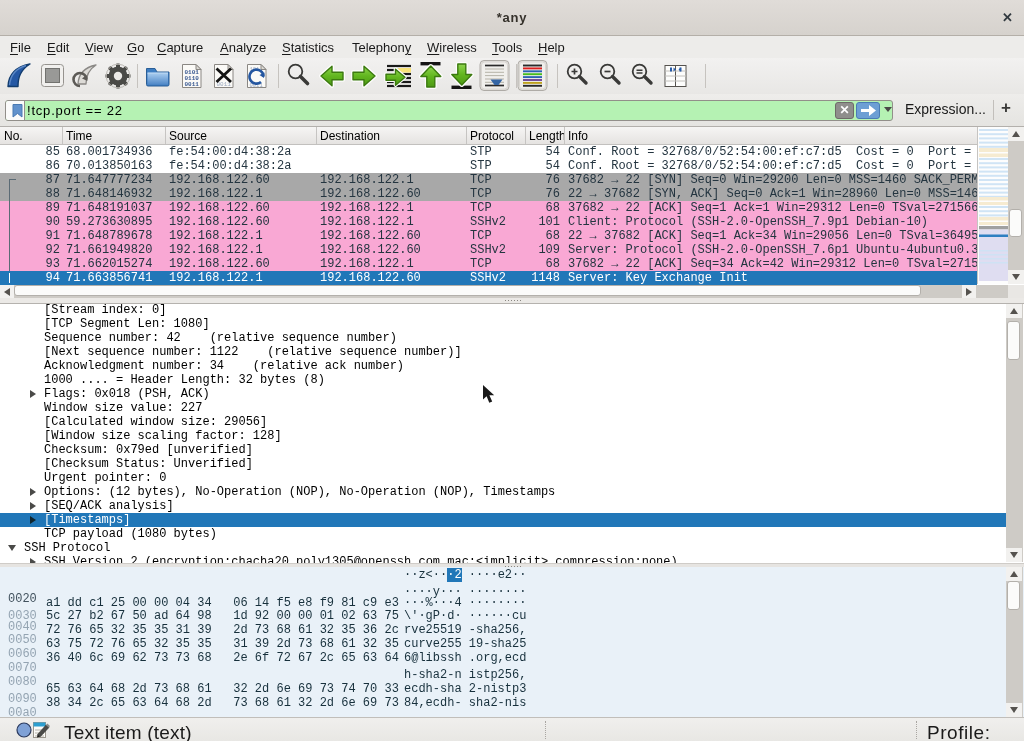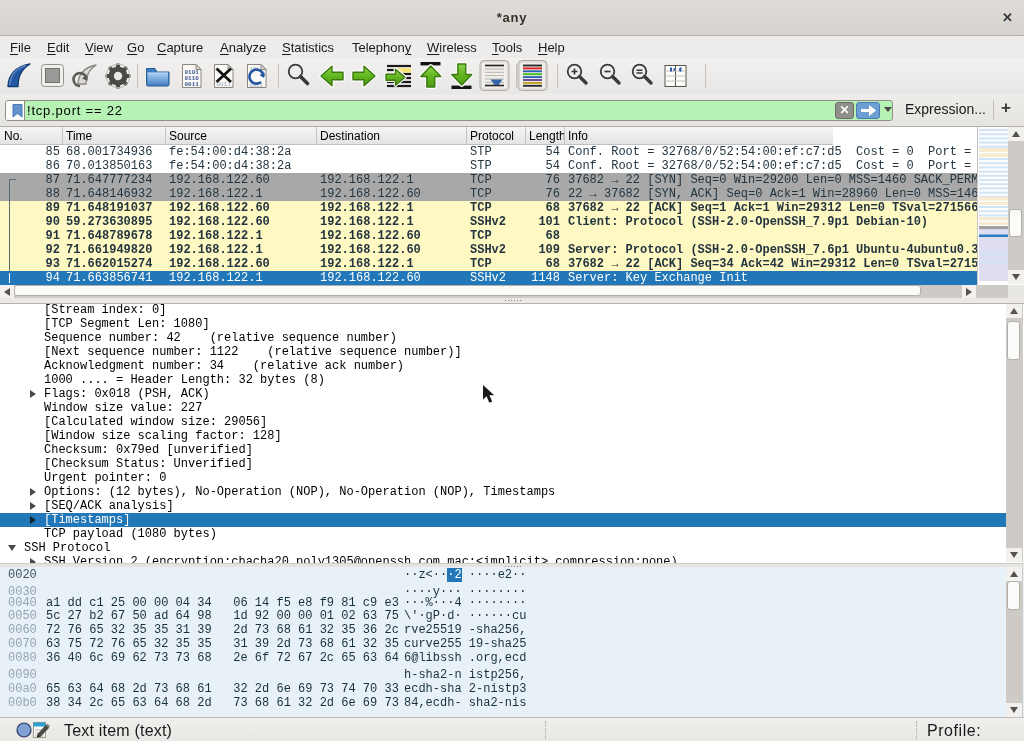--- a/index.html
+++ b/index.html
@@ -37,37 +37,37 @@
 #fbtn-go { position:absolute; left:850px; top:1px; width:24px; height:17px;
   background:#6d9fd4; border:1px solid #4a7cb4; border-radius:3px; }
 #fbtn-dd { position:absolute; left:878px; top:6px; width:0; height:0;
   border-left:4px solid transparent; border-right:4px solid transparent;
   border-top:5px solid #4a4a48; }
 #expr { position:absolute; left:905px; top:7px; font-size:14px; color:#1a1a1a; }
 #fsep { position:absolute; left:993px; top:6px; width:1px; height:20px; background:#c2bfbb;}
 #fplus { position:absolute; left:1001px; top:4px; font-size:17px; color:#3a3a38; font-weight:bold;}
 
 #plist { left:0; top:127px; width:1024px; height:171px; background:#fff; }
-#plheader { position:absolute; left:0; top:0; width:833px; height:18px;
+#plheader { position:absolute; left:0; top:0; width:977px; height:18px;
   background:linear-gradient(#f6f5f4,#e5e3e1); border-bottom:1px solid #c2c0be;
   font-size:12px; color:#000; overflow:hidden;}
 #plheader span { position:absolute; top:2px; }
 #plheader i { position:absolute; top:0; width:1px; height:18px; background:#c6c4c2; }
 .prow { position:absolute; left:0; width:977px; height:14px; font-size:12px;
   font-family:"Liberation Mono", monospace; white-space:pre; overflow:hidden; color:#243540;}
 .prow span { position:absolute; top:0; }
 .c-num { left:0; width:60px; text-align:right; }
 .c-time { left:66px; }
 .c-src { left:169px;text-align:right; }
 .c-dst { left:320px; }
 .c-proto { left:470px; }
 .c-len { left:500px; width:60px; text-align:right; }
 .c-info { left:568px; width:409px; overflow:hidden; }
 .r-gray { background:#a8a8a8; }
-.r-lav { background:#fef9c3;font-weight:bold; }
+.r-lav { background:#f9a8d4; }
 .r-sel { background:#2177b8; color:#fff; }
 
 #minimap { position:absolute; left:977px; top:0; width:31px; height:157px;
   background:#fff; border-left:1px solid #c6c4c1; }
 
 .sbv { position:absolute; background:#cecbc6; }
 .sbthumb { position:absolute; background:#fbfbfa; border:1px solid #b3b0ab; border-radius:3px; }
 .sbcap { position:absolute; background:#f2f1ef; }
 .arr { position:absolute; width:0; height:0; }
 
@@ -85,30 +85,30 @@
 .dsel { background:#2177b8; color:#fff; }
 .tri { position:absolute; width:0; height:0; }
 .tri-r { border-top:4px solid transparent; border-bottom:4px solid transparent; border-left:6px solid #4a4a48; }
 .tri-d { border-left:4px solid transparent; border-right:4px solid transparent; border-top:6px solid #4a4a48; }
 #dvsb { left:1006px; top:304px; width:17px; height:258px; }
 
 #hexpane { left:0; top:566px; width:1024px; height:151px; background:#e9f1f8;
   border-top:1px solid #bac0c5; overflow:hidden; }
 .hrow { position:absolute; left:0; width:1006px; height:14px;
   font:12px "Liberation Mono", monospace; color:#17303c; white-space:pre; }
-.hoff { position:absolute; left:8px; color:#94a4b2; }
+.hoff { position:absolute; left:8px; color:#94a4b2;margin-top:24px; }
 .hoffd { color:#42525e; }
 .hbytes { position:absolute; left:46px; }
 .hascii { position:absolute; left:404px; }
 .hsel { background:#2177b8; color:#fff; }
 #hvsb { left:1006px; top:567px; width:17px; height:150px; }
 
 #statusbar { left:0; top:717px; width:1024px; height:24px;
   background:linear-gradient(#f0efed,#e8e7e4); border-top:1px solid #c1beba;
-  font-size:16px; letter-spacing:0.2px; color:#1a1a1a; }
+  font-size:19px; letter-spacing:0.2px; color:#1a1a1a; }
 </style>
 </head>
 <body>
 <div class="abs" id="titlebar"></div>
 <div class="abs" id="title">*any</div>
 <div class="abs" id="closex">✕</div>
 
 <div class="abs" id="menubar">
   <span style="left:10px"><u>F</u>ile</span>
   <span style="left:47px"><u>E</u>dit</span>
@@ -329,21 +329,21 @@
       <i style="left:564px"></i>
     <span style="left:568px">Info</span>
   </div>
   <div id="plrows">
 <div class="prow " style="top:18px"><span class="c-num">85</span><span class="c-time">68.001734936</span><span class="c-src">fe:54:00:d4:38:2a</span><span class="c-dst"></span><span class="c-proto">STP</span><span class="c-len">54</span><span class="c-info">Conf. Root = 32768/0/52:54:00:ef:c7:d5  Cost = 0  Port = 1</span></div>
 <div class="prow " style="top:32px"><span class="c-num">86</span><span class="c-time">70.013850163</span><span class="c-src">fe:54:00:d4:38:2a</span><span class="c-dst"></span><span class="c-proto">STP</span><span class="c-len">54</span><span class="c-info">Conf. Root = 32768/0/52:54:00:ef:c7:d5  Cost = 0  Port = 1</span></div>
 <div class="prow r-gray" style="top:46px"><span class="c-num">87</span><span class="c-time">71.647777234</span><span class="c-src">192.168.122.60</span><span class="c-dst">192.168.122.1</span><span class="c-proto">TCP</span><span class="c-len">76</span><span class="c-info">37682 → 22 [SYN] Seq=0 Win=29200 Len=0 MSS=1460 SACK_PERM=1</span></div>
 <div class="prow r-gray" style="top:60px"><span class="c-num">88</span><span class="c-time">71.648146932</span><span class="c-src">192.168.122.1</span><span class="c-dst">192.168.122.60</span><span class="c-proto">TCP</span><span class="c-len">76</span><span class="c-info">22 → 37682 [SYN, ACK] Seq=0 Ack=1 Win=28960 Len=0 MSS=1460</span></div>
 <div class="prow r-lav" style="top:74px"><span class="c-num">89</span><span class="c-time">71.648191037</span><span class="c-src">192.168.122.60</span><span class="c-dst">192.168.122.1</span><span class="c-proto">TCP</span><span class="c-len">68</span><span class="c-info">37682 → 22 [ACK] Seq=1 Ack=1 Win=29312 Len=0 TSval=2715664</span></div>
 <div class="prow r-lav" style="top:88px"><span class="c-num">90</span><span class="c-time">59.273630895</span><span class="c-src">192.168.122.60</span><span class="c-dst">192.168.122.1</span><span class="c-proto">SSHv2</span><span class="c-len">101</span><span class="c-info">Client: Protocol (SSH-2.0-OpenSSH_7.9p1 Debian-10)</span></div>
-<div class="prow r-lav" style="top:102px"><span class="c-num">91</span><span class="c-time">71.648789678</span><span class="c-src">192.168.122.1</span><span class="c-dst">192.168.122.60</span><span class="c-proto">TCP</span><span class="c-len">68</span></div>
+<div class="prow r-lav" style="top:102px"><span class="c-num">91</span><span class="c-time">71.648789678</span><span class="c-src">192.168.122.1</span><span class="c-dst">192.168.122.60</span><span class="c-proto">TCP</span><span class="c-len">68</span><span class="c-info">22 → 37682 [ACK] Seq=1 Ack=34 Win=29056 Len=0 TSval=36495</span></div>
 <div class="prow r-lav" style="top:116px"><span class="c-num">92</span><span class="c-time">71.661949820</span><span class="c-src">192.168.122.1</span><span class="c-dst">192.168.122.60</span><span class="c-proto">SSHv2</span><span class="c-len">109</span><span class="c-info">Server: Protocol (SSH-2.0-OpenSSH_7.6p1 Ubuntu-4ubuntu0.3</span></div>
 <div class="prow r-lav" style="top:130px"><span class="c-num">93</span><span class="c-time">71.662015274</span><span class="c-src">192.168.122.60</span><span class="c-dst">192.168.122.1</span><span class="c-proto">TCP</span><span class="c-len">68</span><span class="c-info">37682 → 22 [ACK] Seq=34 Ack=42 Win=29312 Len=0 TSval=2715</span></div>
 <div class="prow r-sel" style="top:144px"><span class="c-num">94</span><span class="c-time">71.663856741</span><span class="c-src">192.168.122.1</span><span class="c-dst">192.168.122.60</span><span class="c-proto">SSHv2</span><span class="c-len">1148</span><span class="c-info">Server: Key Exchange Init</span></div>
 <div style="position:absolute;left:9px;top:52px;width:7px;height:1px;background:#5b6b75"></div>
 <div style="position:absolute;left:9px;top:52px;width:1px;height:92px;background:#5b6b75"></div>
 <div style="position:absolute;left:9px;top:146px;width:1px;height:10px;background:#fff"></div>
 </div>
   <div id="minimap">
       <svg width="31" height="157" style="position:absolute;left:0;top:0">
         <rect x="0" y="0" width="31" height="157" fill="#fdfdfd"></rect>

